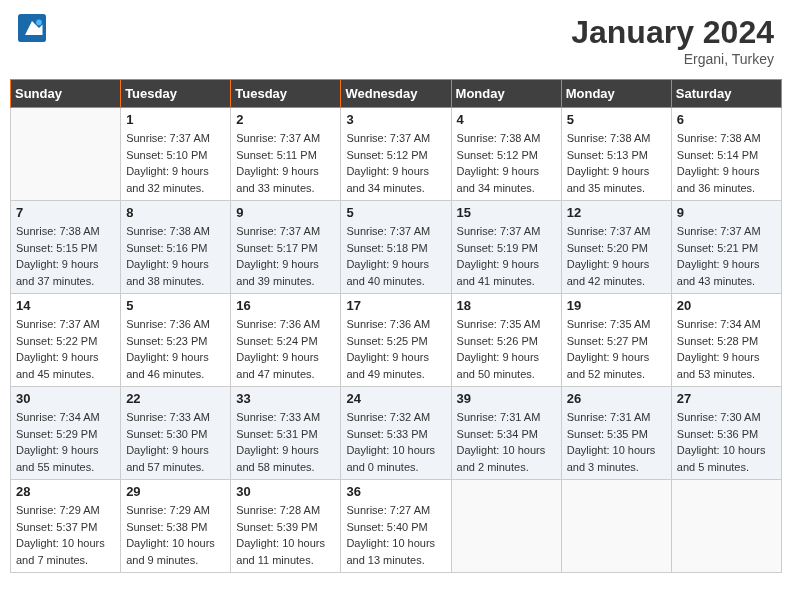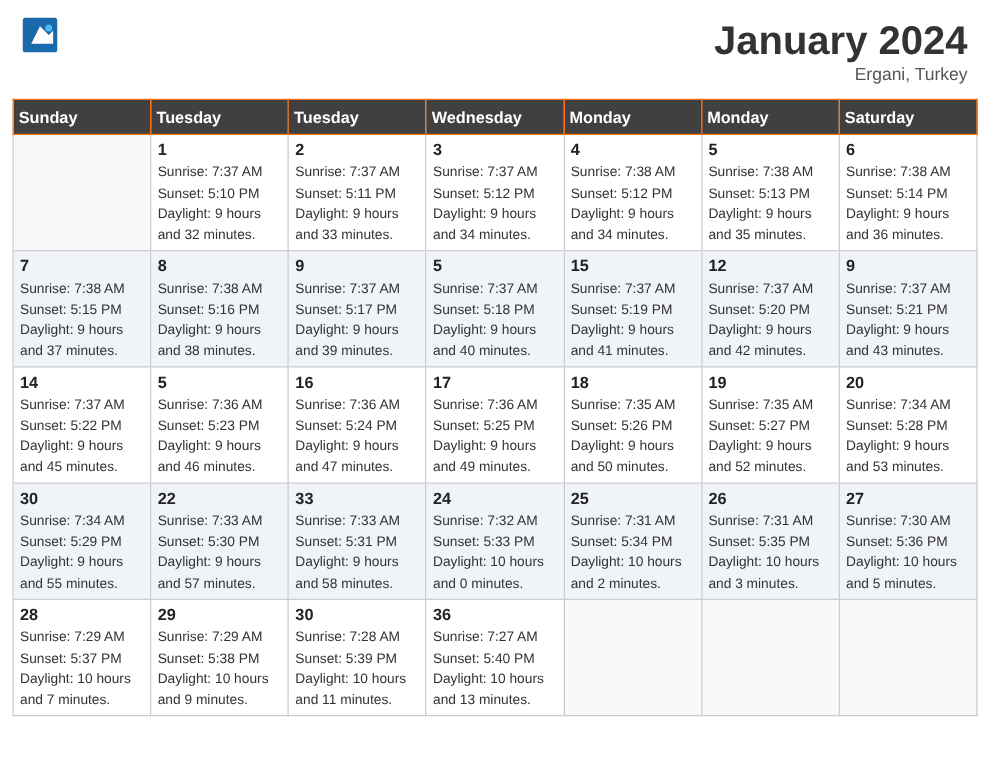--- a/index.html
+++ b/index.html
@@ -217,21 +217,21 @@
         </td>
         <td>
           <div class="day-number">33</div>
           <div class="day-detail">Sunrise: 7:33 AM<br>Sunset: 5:31 PM<br>Daylight: 9 hours and 58 minutes.</div>
         </td>
         <td>
           <div class="day-number">24</div>
           <div class="day-detail">Sunrise: 7:32 AM<br>Sunset: 5:33 PM<br>Daylight: 10 hours and 0 minutes.</div>
         </td>
         <td>
-          <div class="day-number">25</div>
+          <div class="day-number">39</div>
           <div class="day-detail">Sunrise: 7:31 AM<br>Sunset: 5:34 PM<br>Daylight: 10 hours and 2 minutes.</div>
         </td>
         <td>
           <div class="day-number">26</div>
           <div class="day-detail">Sunrise: 7:31 AM<br>Sunset: 5:35 PM<br>Daylight: 10 hours and 3 minutes.</div>
         </td>
         <td>
           <div class="day-number">27</div>
           <div class="day-detail">Sunrise: 7:30 AM<br>Sunset: 5:36 PM<br>Daylight: 10 hours and 5 minutes.</div>
         </td>

